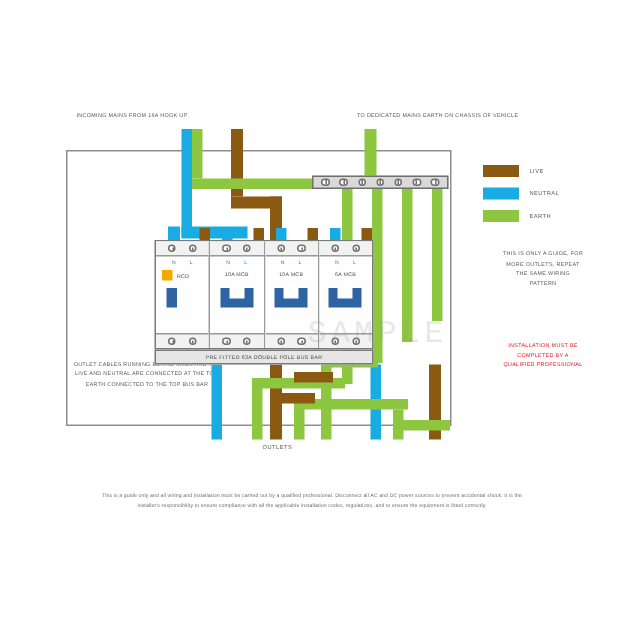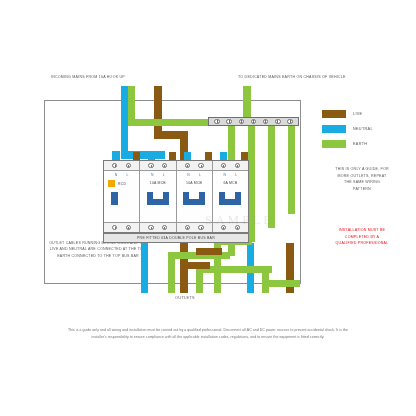--- a/index.html
+++ b/index.html
@@ -22,22 +22,22 @@
     font-size:54px;
     color:rgba(150,150,150,.16);
     letter-spacing:1px;
     white-space:nowrap;
     pointer-events:none;
     z-index:6;
   }
   .watermark2{
     position:absolute;
     left:205px;top:212px;
-    font-family:Liberation Serif, serif;
-    font-size:13px;
+    font-family:Liberation Mono, monospace;
+    font-size:21px;
     letter-spacing:3px;
     color:rgba(150,150,150,.22);
     white-space:nowrap;
     pointer-events:none;
     z-index:6;
   }
 
   
   .cap{
     position:absolute;

